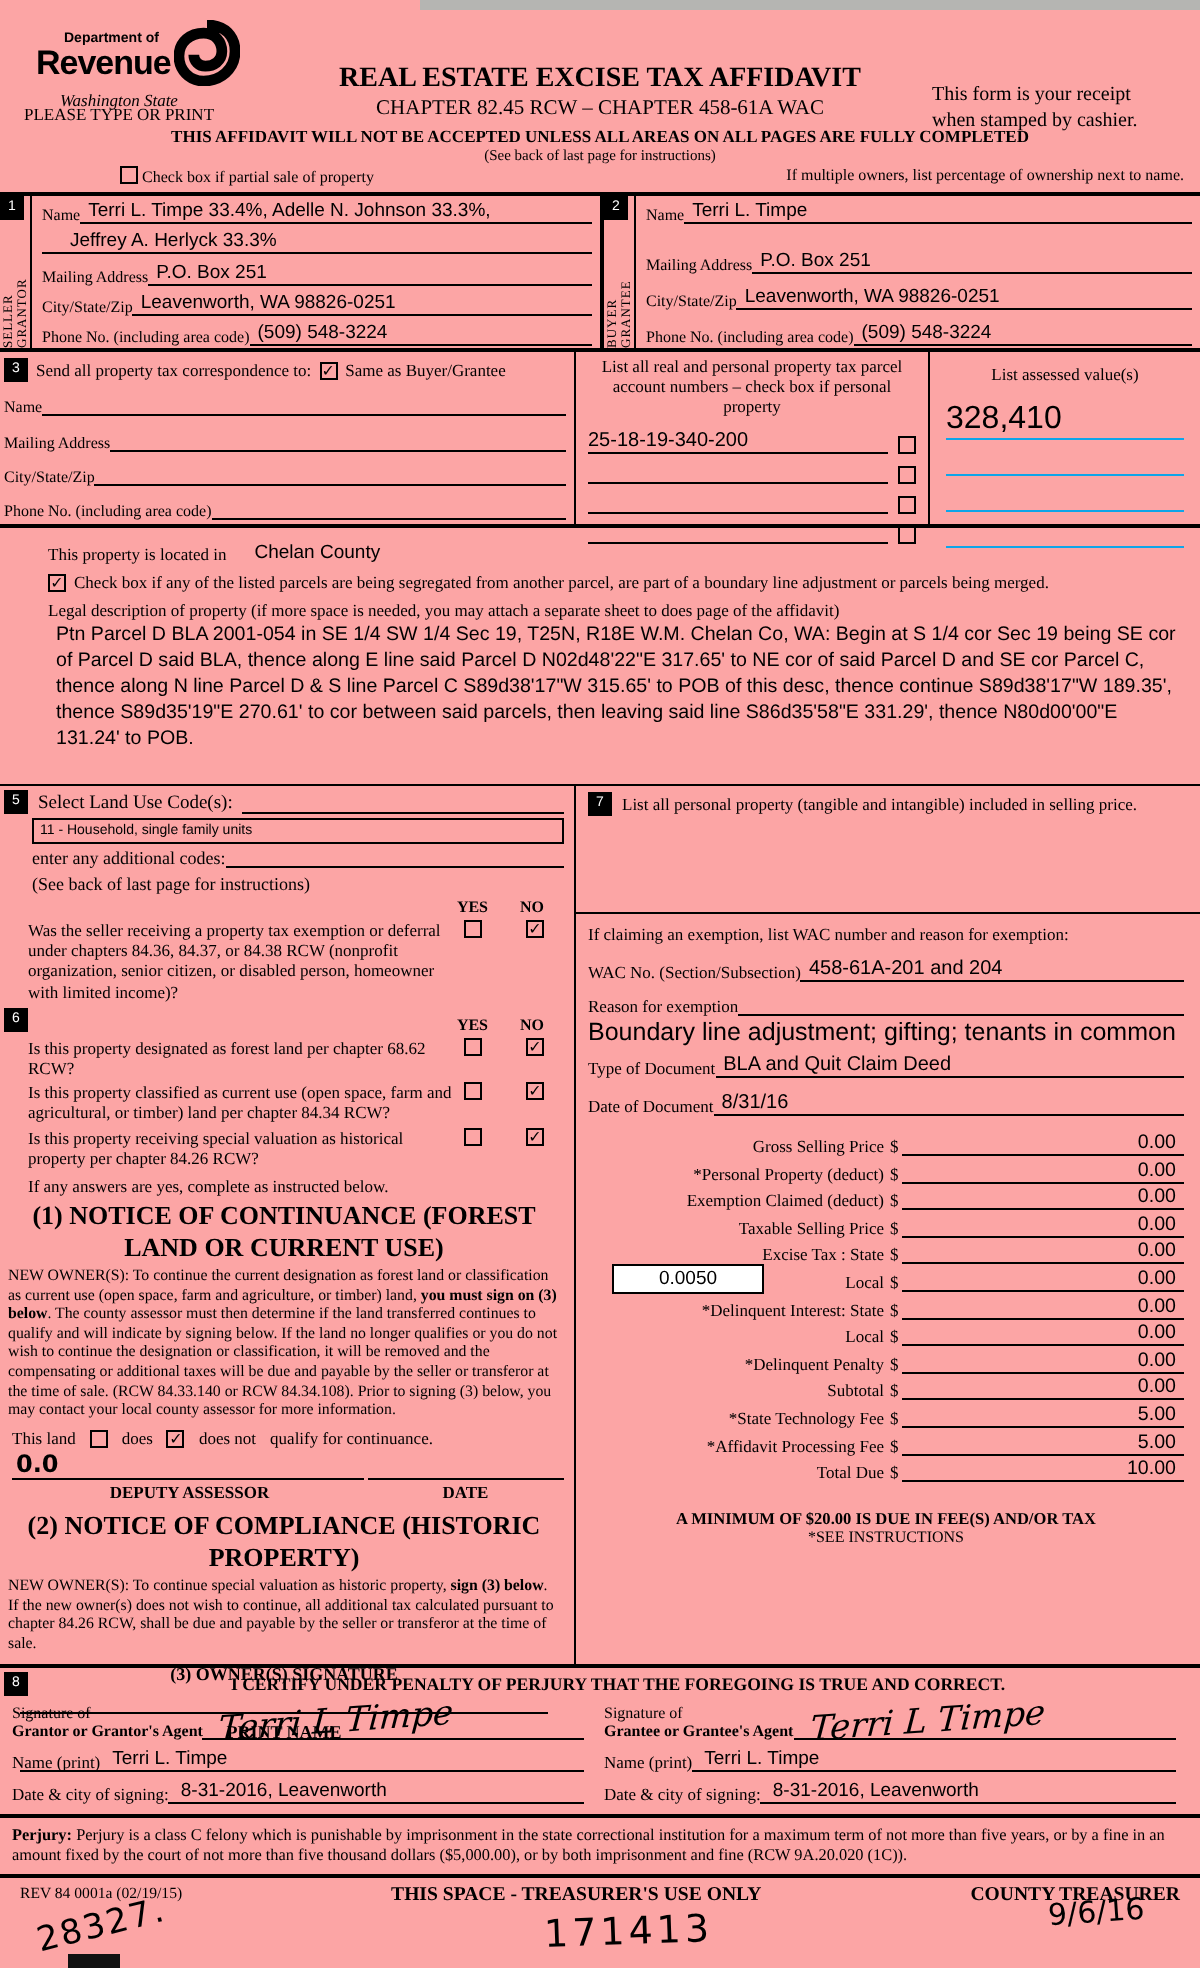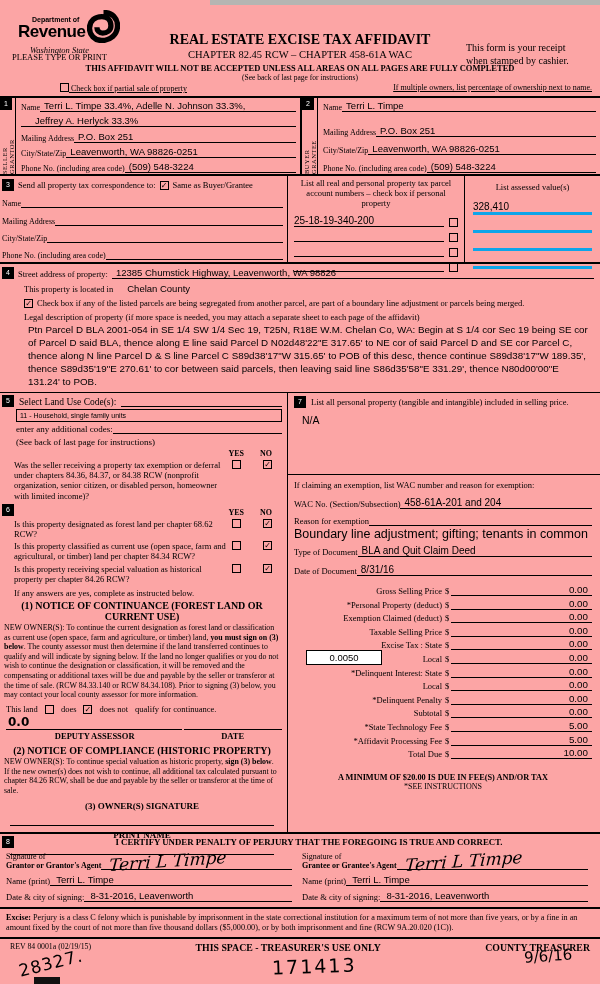--- a/index.html
+++ b/index.html
@@ -20,21 +20,21 @@
   .logo-text { line-height:1; }
   .logo-dept { font-family:"Liberation Sans",sans-serif; font-size:7px; font-weight:bold; margin-left:14px; }
   .logo-name { font-family:"Liberation Sans",sans-serif; font-size:17px; font-weight:bold; letter-spacing:-.5px; }
   .logo-state { font-family:"Liberation Serif",serif; font-style:italic; font-size:8.5px; margin-left:12px; }
   .hdr-title { text-align:center; font-size:14px; font-weight:bold; margin-top:24px; font-family:"Liberation Serif",serif; }
   .hdr-sub { text-align:center; font-size:10.5px; margin-top:1px; }
   .hdr-receipt { position:absolute; right:14px; top:42px; width:120px; font-size:10px; line-height:1.25; }
   .hdr-print { position:absolute; left:12px; top:52px; font-size:8.5px; }
   .hdr-warn { text-align:center; font-weight:bold; font-size:8.5px; margin-top:3px; }
   .hdr-seeback { text-align:center; font-size:7.5px; }
-  .hdr-bottomrow { display:flex; justify-content:space-between; padding:1px 8px 0 60px; font-size:8px;text-decoration:underline; }
+  .hdr-bottomrow { display:flex; justify-content:space-between; padding:1px 8px 0 60px; font-size:8px; }
 
   
   .cb { display:inline-block; width:9px; height:9px; border:1px solid #000; vertical-align:-1px;
         font-size:8px; line-height:8px; text-align:center; font-family:"DejaVu Sans",sans-serif; }
   .marker { display:inline-block; width:12px; height:12px; background:#000; color:#fff; font-size:7px;
             line-height:12px; text-align:center; font-family:"Liberation Sans",sans-serif; flex:none; }
   .u { border-bottom:1px solid #000; }
   .grow { flex:1 1 auto; }
 
   .formtable { border-top:2px solid #000; }
@@ -55,21 +55,21 @@
 
   
   .sec3 { display:flex; height:88px; border-bottom:2px solid #000; }
   .sec3-left { width:287px; padding:3px 4px 2px 2px; display:flex; flex-direction:column; justify-content:space-between; }
   .sec3-mid { width:178px; border-left:1px solid #000; border-right:1px solid #000; padding:2px 6px; }
   .sec3-right { flex:1; padding:2px 8px; }
   .sec3-send { display:flex; align-items:center; gap:4px; }
   .parcel-row { display:flex; align-items:flex-end; margin-top:6px; }
   .parcel-row .line { flex:1; border-bottom:1px solid #000; font-family:"Liberation Sans",sans-serif; font-size:10px; }
   .parcel-row .cb { margin-left:5px; }
-  .aval-row { margin-top:6px; border-bottom:3px solid #0ea5e9; font-family:"Liberation Sans",sans-serif; font-size:10px; min-height:12px; }
+  .aval-row { margin-top:6px; border-bottom:1px solid #0ea5e9; font-family:"Liberation Sans",sans-serif; font-size:16px; min-height:12px; }
 
   
   .sec4 { height:129px; border-bottom:1.5px solid #000; padding:3px 6px 0 2px; }
   .sec4 .row1 { display:flex; align-items:flex-end; gap:4px; }
   .sec4 .located { margin:4px 0 0 22px; display:flex; gap:14px; align-items:flex-end; }
   .sec4 .segrow { margin:4px 0 0 22px; display:flex; gap:4px; align-items:center; }
   .sec4 .legal-lbl { margin:4px 0 1px 22px; }
   .legal-text { font-family:"Liberation Sans",sans-serif; font-size:9.8px; line-height:13px; margin:1px 4px 0 26px; }
 
   
@@ -78,21 +78,21 @@
   .col-r { flex:1; padding:2px 8px 0 6px; display:flex; flex-direction:column; }
 
   .landuse-head { display:flex; gap:5px; align-items:flex-end; }
   .landuse-box { border:1.5px solid #000; font-family:"Liberation Sans",sans-serif; font-size:7px; padding:2px 3px; margin:2px 0 2px 14px; }
   .addl { display:flex; align-items:flex-end; margin:2px 0 0 14px; }
   .yn-head { display:flex; justify-content:flex-end; gap:16px; font-weight:bold; font-size:8px; padding-right:10px; margin-top:2px; }
   .q-row { display:flex; align-items:flex-start; margin-top:2px; }
   .q-text { flex:1; padding-left:12px; line-height:1.2; }
   .q-boxes { width:56px; display:flex; justify-content:space-between; padding:0 10px 0 6px; flex:none; }
   .ifyes { margin:4px 0 1px 12px; }
-  .notice-title { text-align:center; font-weight:bold; font-size:10px; margin-top:2px; }
+  .notice-title { text-align:center; font-weight:bold; font-size:13px; margin-top:2px; }
   .notice-body { font-size:7.9px; line-height:1.22; margin:1px 2px 0 2px; }
   .thisland { display:flex; gap:7px; align-items:center; margin:4px 0 0 4px; }
   .da-line { display:flex; gap:2px; margin:2px 0 0 4px; align-items:flex-end; }
   .da-line .line1 { flex:1.8; border-bottom:1px solid #000; position:relative; }
   .da-line .line2 { flex:1; border-bottom:1px solid #000; }
   .hand-00 { font-family:"DejaVu Sans",sans-serif; font-size:12px; font-weight:bold; position:absolute; left:2px; bottom:0; }
   .da-caps { display:flex; margin:1px 0 0 4px; }
   .da-caps span:first-child { flex:1.8; text-align:center; font-weight:bold; }
   .da-caps span:last-child { flex:1; text-align:center; font-weight:bold; }
   .sig3 { text-align:center; font-weight:bold; font-size:9px; margin-top:5px; }
@@ -294,34 +294,29 @@
       <div class="sec3-right">
         <div class="ctr" style="margin-top:4px;">List assessed value(s)</div>
         <div class="aval-row" style="margin-top:9px;"><span>328,410</span></div>
         <div class="aval-row"></div>
         <div class="aval-row"></div>
         <div class="aval-row"></div>
       </div>
     </div>
 
     <div class="sec4">
-      <div class="row1">
-        <span class="marker">4</span>
-        <span>Street address of property:</span>
-        <span class="u grow fill" style="font-size:9.5px; padding-left:4px;">12385 Chumstick Highway, Leavenworth, WA  98826</span>
-      </div>
       <div class="located">
         <span>This property is located in</span>
         <span class="fill" style="font-size:9.5px;">Chelan County</span>
       </div>
       <div class="segrow">
         <span class="cb">✓</span>
         <span>Check box if any of the listed parcels are being segregated from another parcel, are part of a boundary line adjustment or parcels being merged.</span>
       </div>
-      <div class="legal-lbl">Legal description of property (if more space is needed, you may attach a separate sheet to each page of the affidavit)</div>
+      <div class="legal-lbl">Legal description of property (if more space is needed, you may attach a separate sheet to does page of the affidavit)</div>
       <div class="legal-text">Ptn Parcel D BLA 2001-054 in SE 1/4 SW 1/4 Sec 19, T25N, R18E W.M. Chelan Co, WA: Begin at S 1/4 cor Sec 19 being SE cor of Parcel D said BLA, thence along E line said Parcel D N02d48'22"E 317.65' to NE cor of said Parcel D and SE cor Parcel C, thence along N line Parcel D &amp; S line Parcel C S89d38'17"W 315.65' to POB of this desc, thence continue S89d38'17"W 189.35', thence S89d35'19"E 270.61' to cor between said parcels, then leaving said line S86d35'58"E 331.29', thence N80d00'00"E 131.24' to POB.</div>
     </div>
 
     <div class="split">
       <div class="col-l">
         <div class="landuse-head">
           <span class="marker">5</span>
           <span style="font-size:9.5px;">Select Land Use Code(s):</span>
           <span class="grow u"></span>
         </div>
@@ -398,21 +393,20 @@
         <div class="wide-line"></div>
         <div class="sig3" style="margin-top:4px;">PRINT NAME</div>
         <div class="wide-line"></div>
       </div>
 
       <div class="col-r">
         <div class="landuse-head">
           <span class="marker">7</span>
           <span class="pp-label">List all  personal property (tangible and intangible) included in selling price.</span>
         </div>
-        <div class="pp-val">N/A</div>
         <div class="divider"></div>
         <div class="exemption-note">If claiming an exemption, list WAC number and reason for exemption:</div>
         <div class="wac-row">
           <span>WAC No. (Section/Subsection)</span>
           <span class="u grow"><span class="val">458-61A-201 and 204</span></span>
         </div>
         <div class="wac-row">
           <span>Reason for exemption</span>
           <span class="u grow"></span>
         </div>
@@ -534,21 +528,21 @@
             </div>
           <div class="pn-row">
               <span>Date &amp; city of signing:</span>
               <span class="line"><span class="val">8-31-2016, Leavenworth</span></span>
             </div>
         </div>
       </div>
     </div>
 
     <div class="perjury">
-      <span class="b">Excise:</span><span> Perjury is a class C felony which is punishable by imprisonment in the state correctional institution for a maximum term of not more than five years, or by a fine in an amount fixed by the court of not more than five thousand dollars ($5,000.00), or by both imprisonment and fine (RCW 9A.20.020 (1C)).</span>
+      <span class="b">Perjury:</span><span> Perjury is a class C felony which is punishable by imprisonment in the state correctional institution for a maximum term of not more than five years, or by a fine in an amount fixed by the court of not more than five thousand dollars ($5,000.00), or by both imprisonment and fine (RCW 9A.20.020 (1C)).</span>
     </div>
     <div class="footer">
       <div class="footer-row">
         <span class="rev">REV 84 0001a (02/19/15)</span>
         <span class="tspace">THIS SPACE - TREASURER'S USE ONLY</span>
         <span class="ctreas">COUNTY TREASURER</span>
       </div>
       <span class="hw hw-left">28327.</span>
       <span class="hw hw-center">171413</span>
       <span class="hw hw-right">9/6/16</span>

